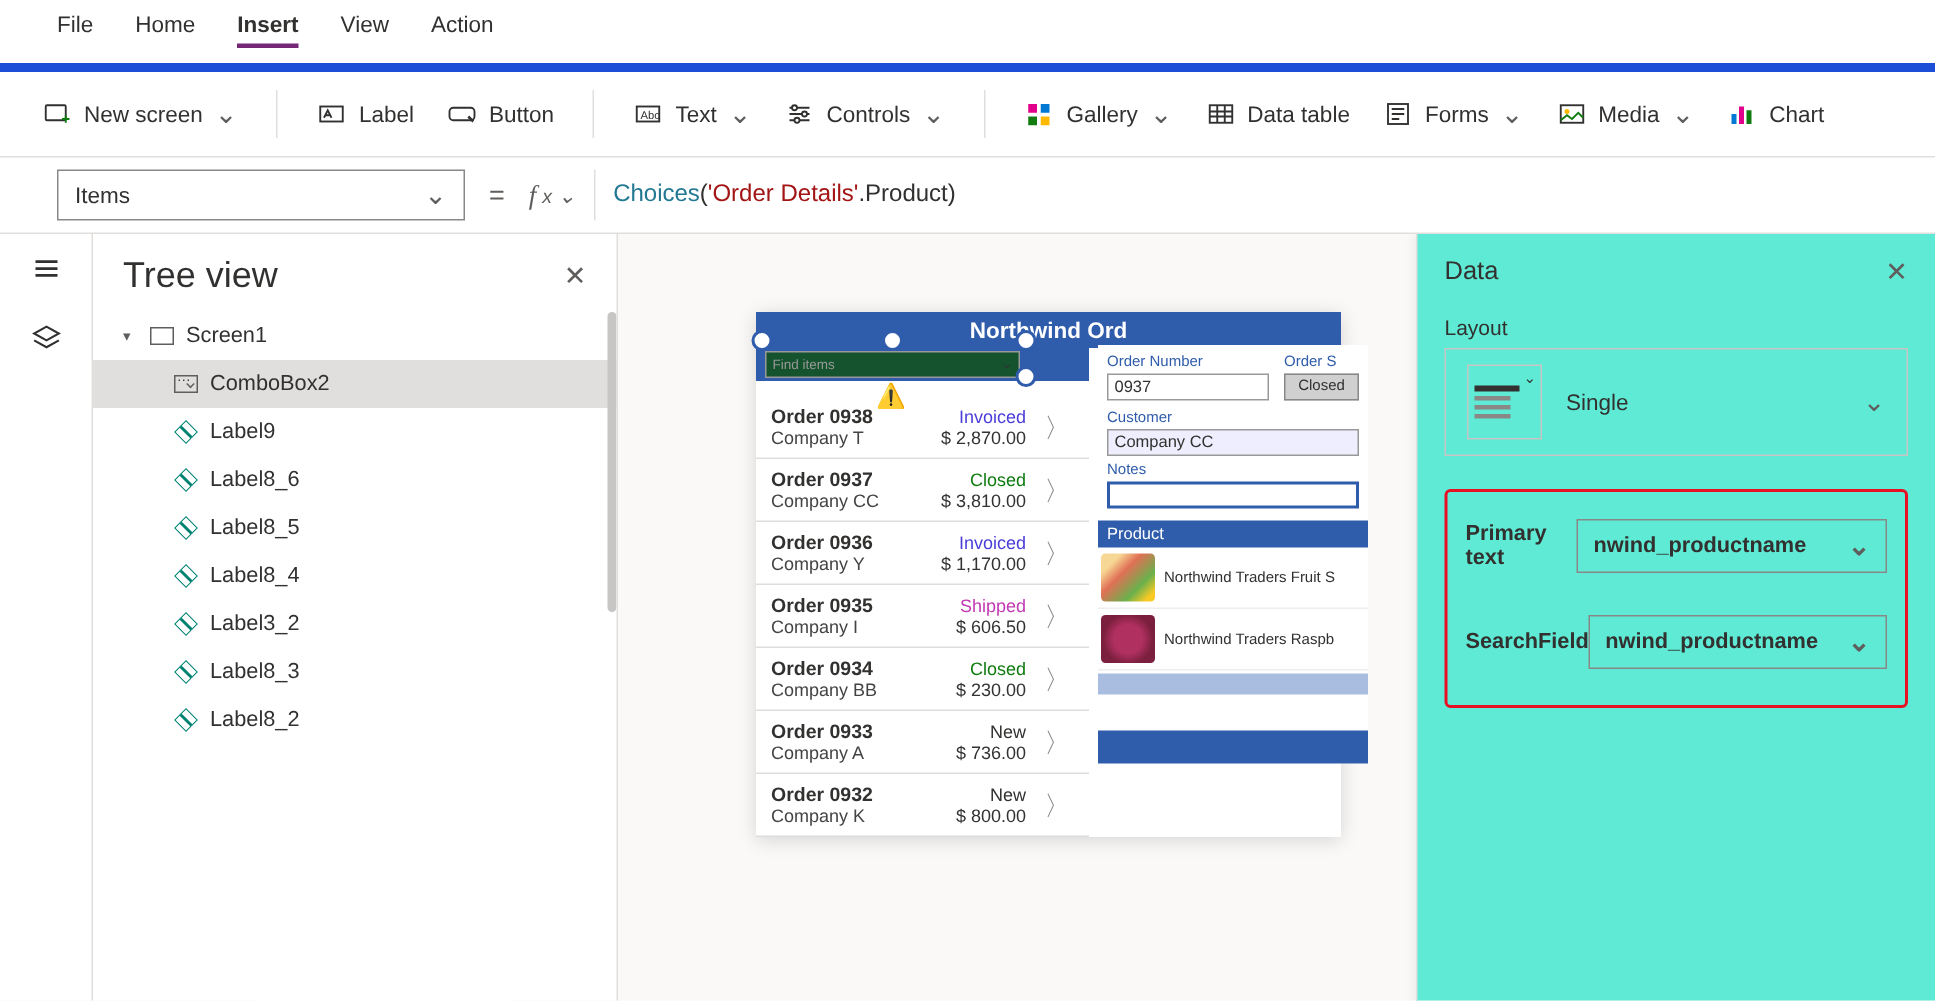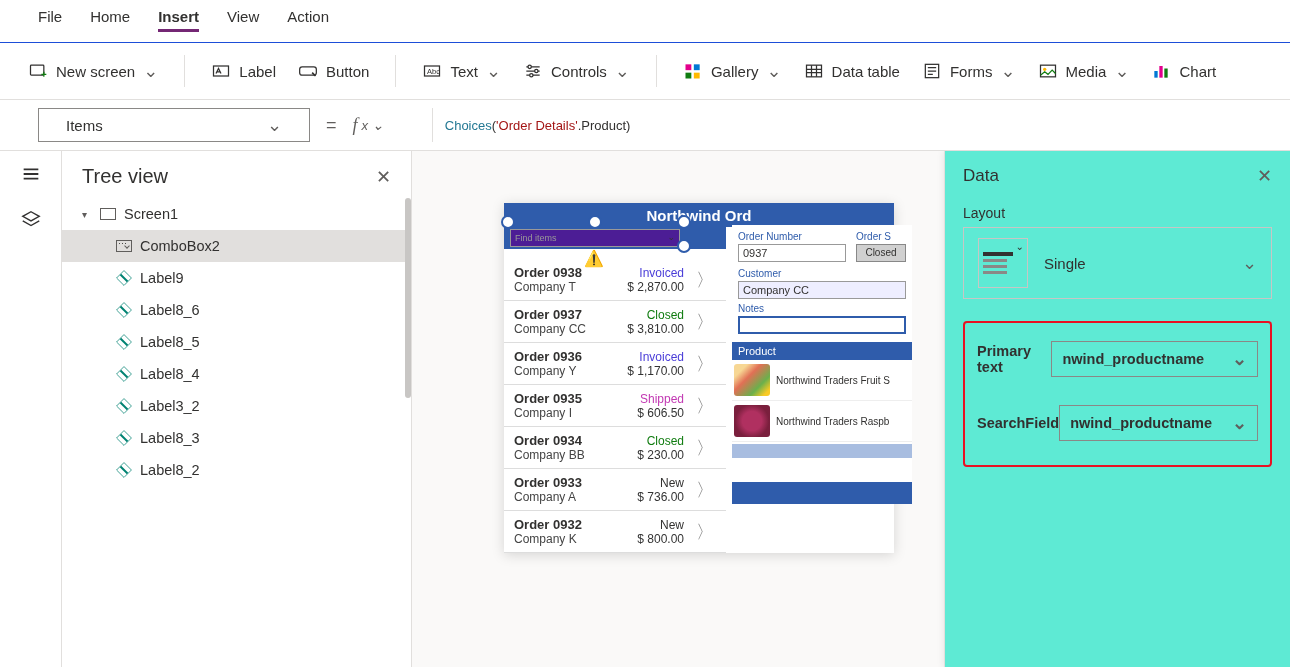--- a/index.html
+++ b/index.html
@@ -1,46 +1,46 @@
 <!DOCTYPE html>
 <html><head>
 <meta charset="utf-8">
 <style>
   * { box-sizing: border-box; margin: 0; padding: 0; font-family: "Segoe UI", -apple-system, sans-serif; }
   body { width: 1290px; height: 667px; background: #fff; color: #323130; overflow: hidden; position: relative; }
 
   
-  .menu { display: flex; gap: 28px; padding: 8px 38px 10px; border-bottom: 1px solid #1d4ed8; font-size: 15px; }
+  .menu { display: flex; gap: 28px; padding: 8px 38px 10px; border-bottom: 6px solid #1d4ed8; font-size: 15px; }
   .menu-item { cursor: pointer; padding-bottom: 4px; }
   .menu-item.active { font-weight: 600; border-bottom: 3px solid #742774; }
 
   
   .ribbon { display: flex; align-items: center; gap: 22px; padding: 12px 28px; border-bottom: 1px solid #e1dfdd; font-size: 15px; }
   .ribbon-group { display: flex; align-items: center; gap: 8px; cursor: pointer; }
   .ribbon-sep { width: 1px; height: 32px; background: #e1dfdd; margin: 0 4px; }
   .ribbon svg, .ribbon .ic { width: 20px; height: 20px; }
 
   
   .formula-row { display: flex; align-items: center; border-bottom: 1px solid #e1dfdd; padding: 8px 8px 8px 38px; gap: 12px; font-size: 15px; }
-  .prop-select { width: 272px; height: 34px; border: 1px solid #8a8886; display: flex; align-items: center; justify-content: space-between; padding: 0 27px; }
+  .prop-select { width: 272px; height: 34px; border: 1px solid #8a8886; display: flex; align-items: center; justify-content: space-between; padding: 0 11px; }
   .eq { font-size: 18px; color: #605e5c; padding: 0 4px; }
   .fx { font-style: italic; font-family: Georgia, serif; font-size: 18px; color: #605e5c; display: flex; align-items: center; gap: 4px; }
-  .formula { flex: 1; font-family: Consolas, monospace; font-size: 13px; padding-left: 12px; border-left: 1px solid #e1dfdd; height: 34px; display: flex; align-items: center; margin-left: 36px; }
+  .formula { flex: 1; font-family: Consolas, monospace; font-size: 16px; padding-left: 12px; border-left: 1px solid #e1dfdd; height: 34px; display: flex; align-items: center; }
   .tok-fn { color: #237893; }
   .tok-str { color: #a31515; }
   .tok-prop { color: #323130; }
 
   
   .main { display: flex; height: calc(667px - 44px - 56px - 50px); }
   .leftbar { width: 62px; border-right: 1px solid #e1dfdd; display: flex; flex-direction: column; align-items: center; padding-top: 12px; gap: 20px; }
   .leftbar .lb-btn { cursor: pointer; color: #323130; }
 
   .tree-panel { width: 350px; border-right: 1px solid #e1dfdd; display: flex; flex-direction: column; position: relative; }
   .tree-header { display: flex; justify-content: space-between; align-items: center; padding: 14px 20px 10px 20px; }
-  .tree-header h2 { font-size: 20px; font-weight: 400; }
+  .tree-header h2 { font-size: 24px; font-weight: 400; }
   .close-x { font-size: 18px; cursor: pointer; color: #605e5c; }
   .tree-search { margin: 6px 16px 12px; height: 38px; border: 1px solid #8a8886; display: flex; align-items: center; padding: 0 10px; gap: 8px; }
   .tree-search input { border: none; outline: none; flex: 1; font-size: 15px; }
   .tree-nodes { flex: 1; overflow-y: auto; position: relative; }
   .tree-nodes::after { content: ""; position: absolute; right: 0; top: 0; width: 6px; height: 200px; background: #c8c6c4; border-radius: 3px; }
   .tree-node { display: flex; align-items: center; gap: 8px; padding: 8px 12px 8px 20px; font-size: 14.5px; cursor: pointer; }
   .tree-node.child { padding-left: 54px; }
   .tree-node.selected { background: #e1dfdd; }
   .tree-node .caret { width: 10px; color: #605e5c; font-size: 10px; }
   .ctrl-icon { width: 16px; height: 12px; border: 1px solid #605e5c; display: inline-block; }
@@ -48,21 +48,21 @@
   .ctrl-icon.combo::after { content: ""; position: absolute; right: 2px; top: 3px; width: 3px; height: 3px; border-right: 1px solid #605e5c; border-bottom: 1px solid #605e5c; transform: rotate(45deg); }
   .ctrl-icon.combo::before { content: "···"; position: absolute; left: 1px; top: -3px; font-size: 9px; }
   .label-icon { width: 16px; height: 16px; position: relative; }
   .label-icon::before { content: ""; position: absolute; width: 14px; height: 14px; border: 1.5px solid #008272; transform: rotate(45deg) scale(0.7); left: 0; top: 0; }
   .label-icon::after { content: ""; position: absolute; width: 10px; height: 2px; background: #008272; transform: rotate(45deg); left: 3px; top: 7px; }
 
   
   .canvas { flex: 1; background: #faf9f8; position: relative; overflow: hidden; }
   .app-preview { position: absolute; left: 92px; top: 52px; width: 390px; background: #fff; box-shadow: 0 2px 12px rgba(0,0,0,0.15); font-size: 12px; }
   .app-header { background: #3b5998; background: #2f5cab; color: #fff; text-align: center; font-weight: 600; font-size: 15px; padding: 4px 0 0; height: 24px; position: relative; }
-  .find-bar { position: absolute; left: 6px; top: 26px; width: 170px; height: 18px; background: #4c1d95; border: 1px solid #999; font-size: 9px; color: #999; display: flex; align-items: center; padding: 0 4px; z-index: 5; }
+  .find-bar { position: absolute; left: 6px; top: 26px; width: 170px; height: 18px; background: #14532d; border: 1px solid #999; font-size: 9px; color: #999; display: flex; align-items: center; padding: 0 4px; z-index: 5; }
   .find-bar::after { content: "⌄"; position: absolute; right: 4px; top: 2px; color: #333; }
   .sel-handles { position: absolute; left: 4px; top: 0; width: 176px; height: 44px; pointer-events: none; z-index: 6; }
   .sh { position: absolute; width: 14px; height: 14px; background: #fff; border: 2px solid #2f5cab; border-radius: 50%; }
   .sh1 { left: -7px; top: 12px; } .sh2 { left: 80px; top: 12px; } .sh3 { right: -7px; top: 12px; }
   .sh4 { right: -7px; top: 36px; }
 
   .order-list { border-top: 22px solid #2f5cab; }
   .order-row { display: flex; align-items: center; border-bottom: 1px solid #ddd; padding: 6px 8px 6px 10px; position: relative; }
   .order-left { flex: 1; }
   .ord-id { font-weight: 600; font-size: 13px; }

